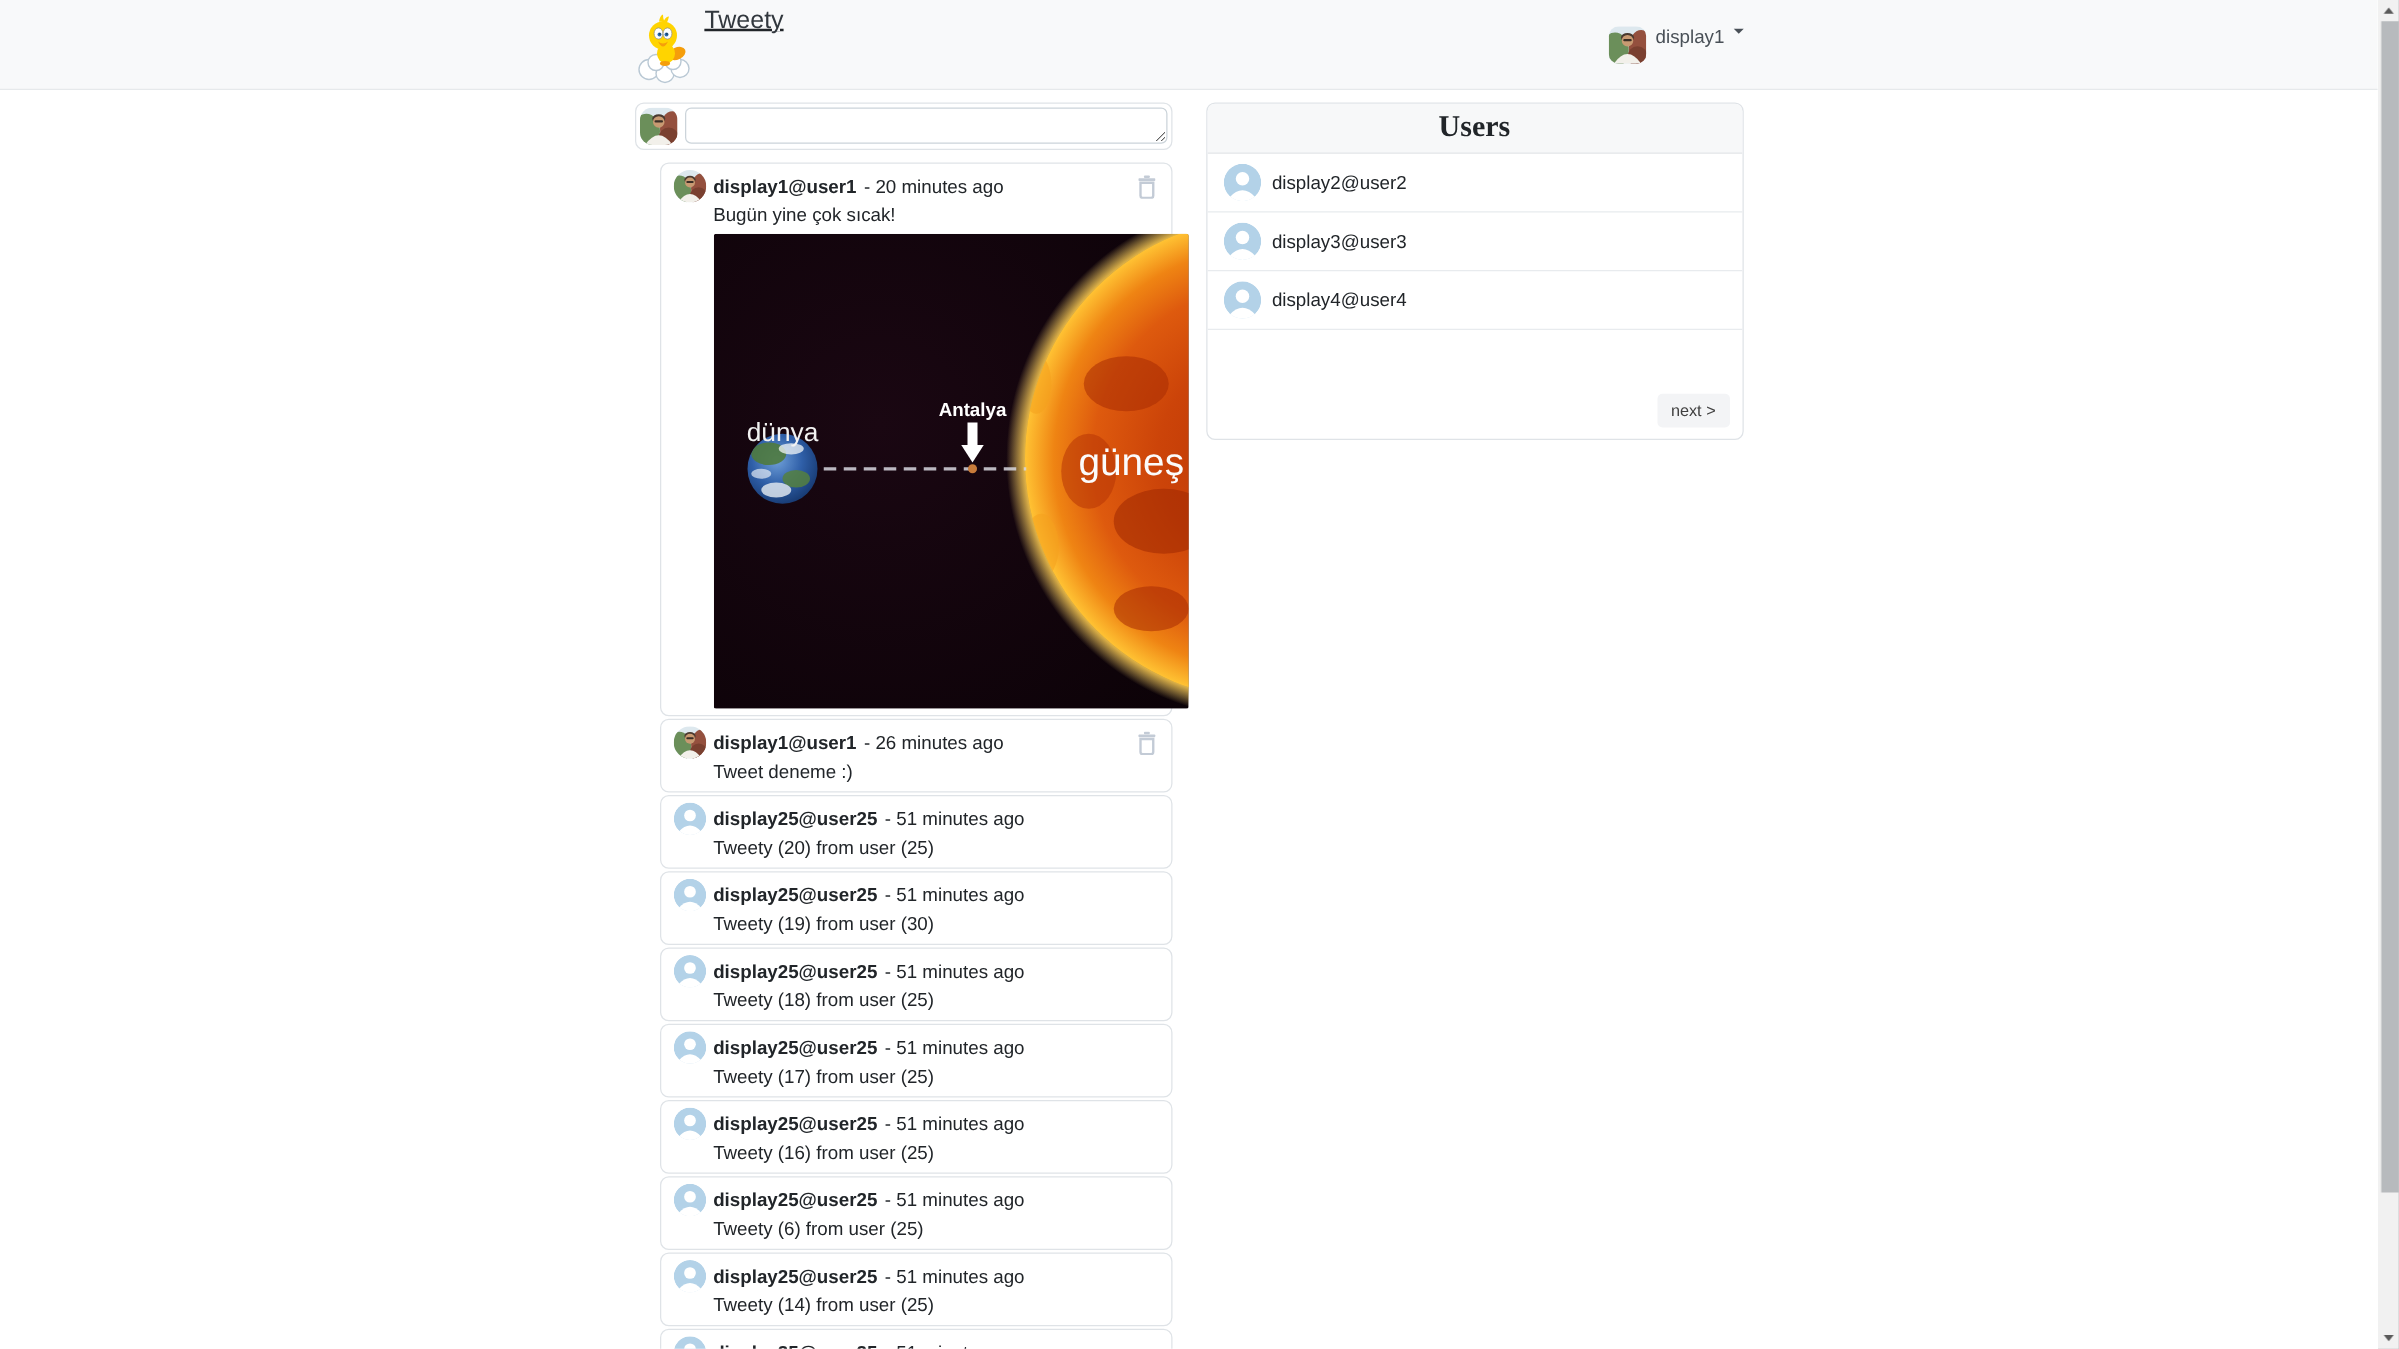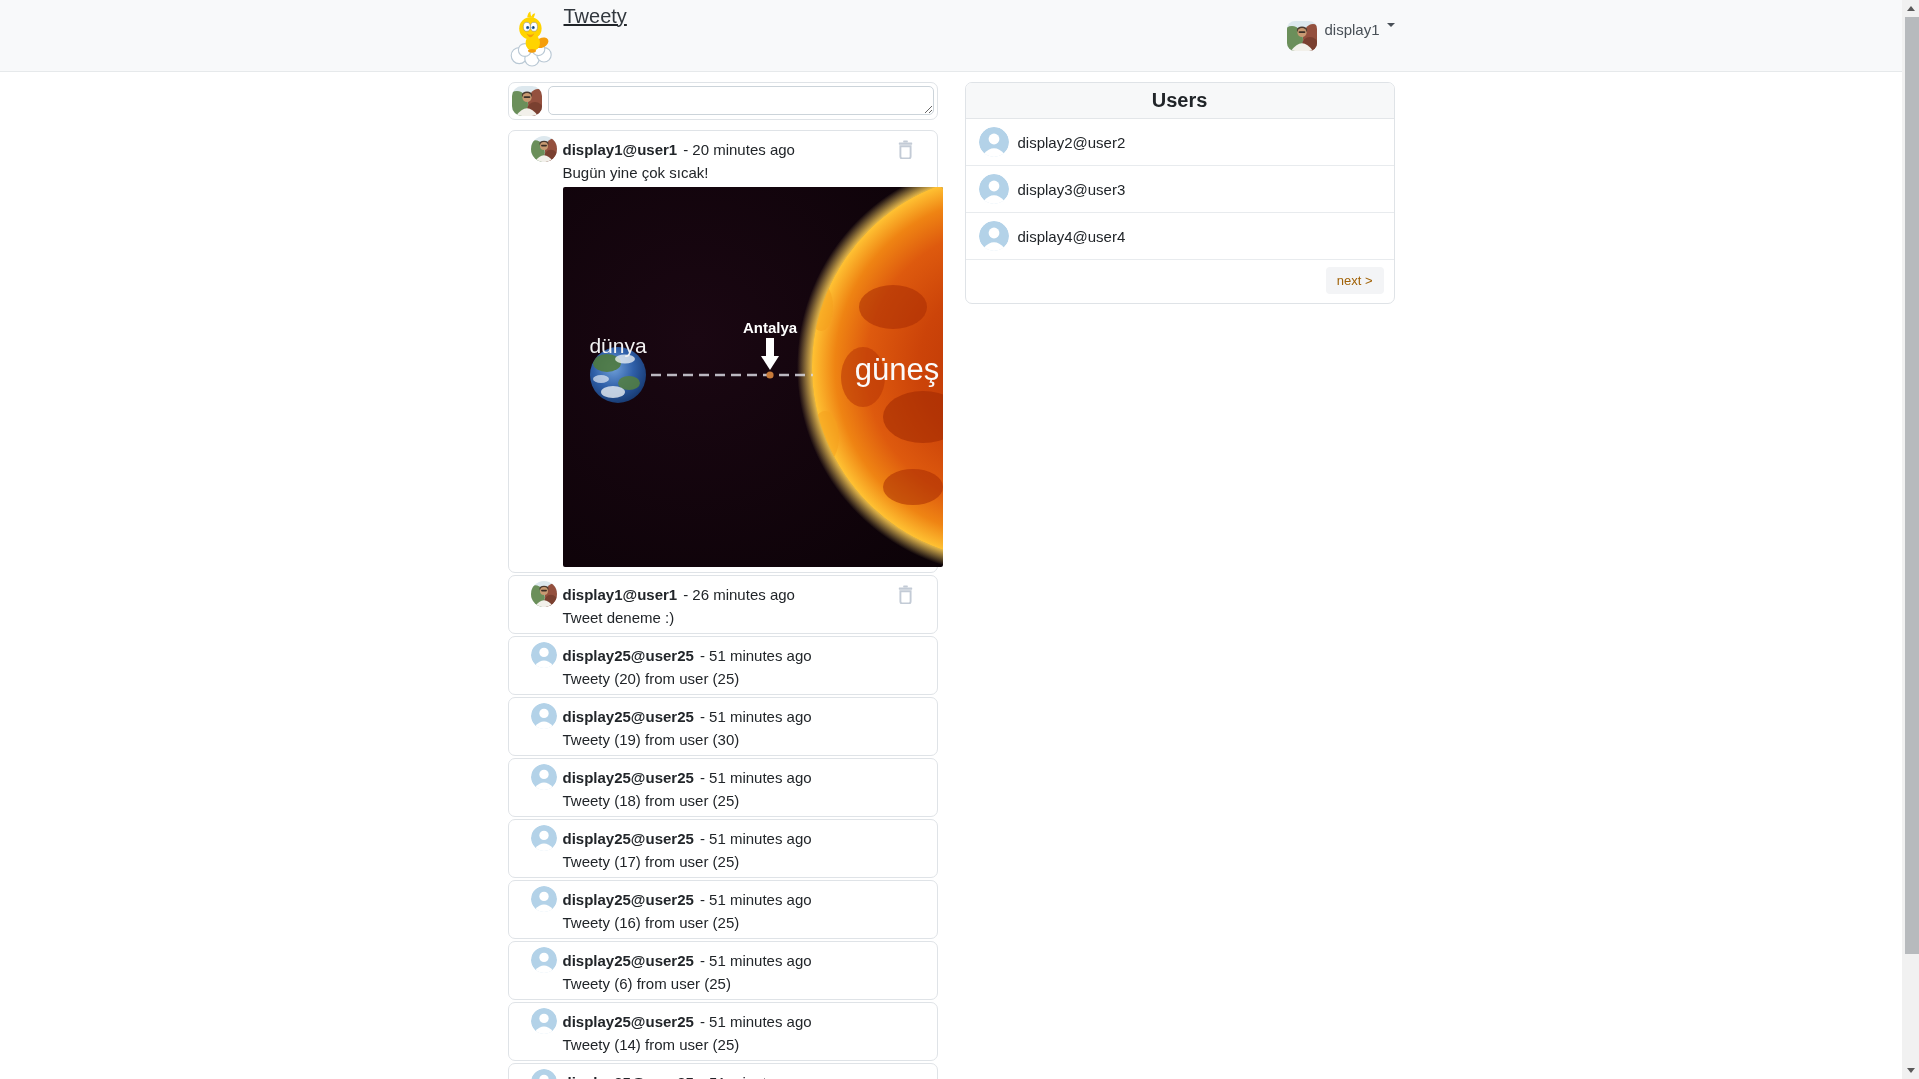--- a/index.html
+++ b/index.html
@@ -48,51 +48,51 @@
   .compose .avatar-sm {
     width:30px; height:30px; border-radius:10px; overflow:hidden; flex:none;
   }
   .compose textarea {
     flex:1; height:29px; border:1px solid #ccd4da; border-radius:5px;
     resize:vertical; font-family:"Liberation Sans",sans-serif; font-size:14px;
     padding:3px 7px; color:#212529; outline:none; background:#fff;
   }
 
   
-  .tweet { padding:5px 22px; margin-bottom:2px; }
+  .tweet { padding:5px 10px; margin-bottom:2px;margin-left:20px; }
   .tweet-head { display:flex; align-items:center; gap:6px; }
   .avatar {
     width:26px; height:26px; border-radius:50%; overflow:hidden; flex:none;
   }
   .avatar svg { display:block; width:100%; height:100%; }
   .tweet-author { font-weight:600; font-size:15px; color:#212529; white-space:nowrap; }
   .tweet-time { font-size:15px; color:#212529; white-space:nowrap; }
   .trash-btn {
     margin-left:auto; background:none; border:none; padding:0 2px; cursor:pointer; line-height:0;
   }
   .tweet-body { margin:3px 0 2px 32px; font-size:15px; line-height:16px; color:#212529; }
   .tweet-figure { margin:6px 0 0 32px; width:380px; height:380px; border-radius:2px; overflow:hidden; }
   .tweet-figure svg { display:block; }
 
   
   .users-card { overflow:hidden; }
   .users-header {
     background:#f7f8f9; border-bottom:1px solid #e3e6e9; text-align:center;
-    padding:6px 0; font-size:20px; font-weight:600; color:#212529;
+    padding:6px 0; font-size:24px; font-weight:600; color:#212529;font-family:Liberation Serif, serif;
   }
   .user-row {
     display:flex; align-items:center; gap:9px; padding:8px 13px;
     border-bottom:1px solid #e8ebee; cursor:pointer;
   }
   .user-row .avatar { width:30px; height:30px; }
   .user-name { font-size:15px; color:#212529; }
   .users-footer { display:flex; justify-content:flex-end; padding:7px 10px 9px; }
   .next-btn {
-    font-family:"Liberation Sans",sans-serif; font-size:13px; color:#a16207;
-    background:#f3f4f6; border:none; border-radius:4px; padding:6px 11px; cursor:pointer;
+    font-family:"Liberation Sans",sans-serif; font-size:13px; color:#404040;
+    background:#f3f4f6; border:none; border-radius:4px; padding:6px 11px; cursor:pointer;margin-top:44px;
   }
 
   
   .scrollbar {
     position:fixed; top:0; right:0; width:17px; height:1079px; background:#f1f1f1; z-index:50;
   }
   .scroll-arrow {
     position:absolute; left:0; width:17px; height:17px;
     display:flex; align-items:center; justify-content:center;
   }

